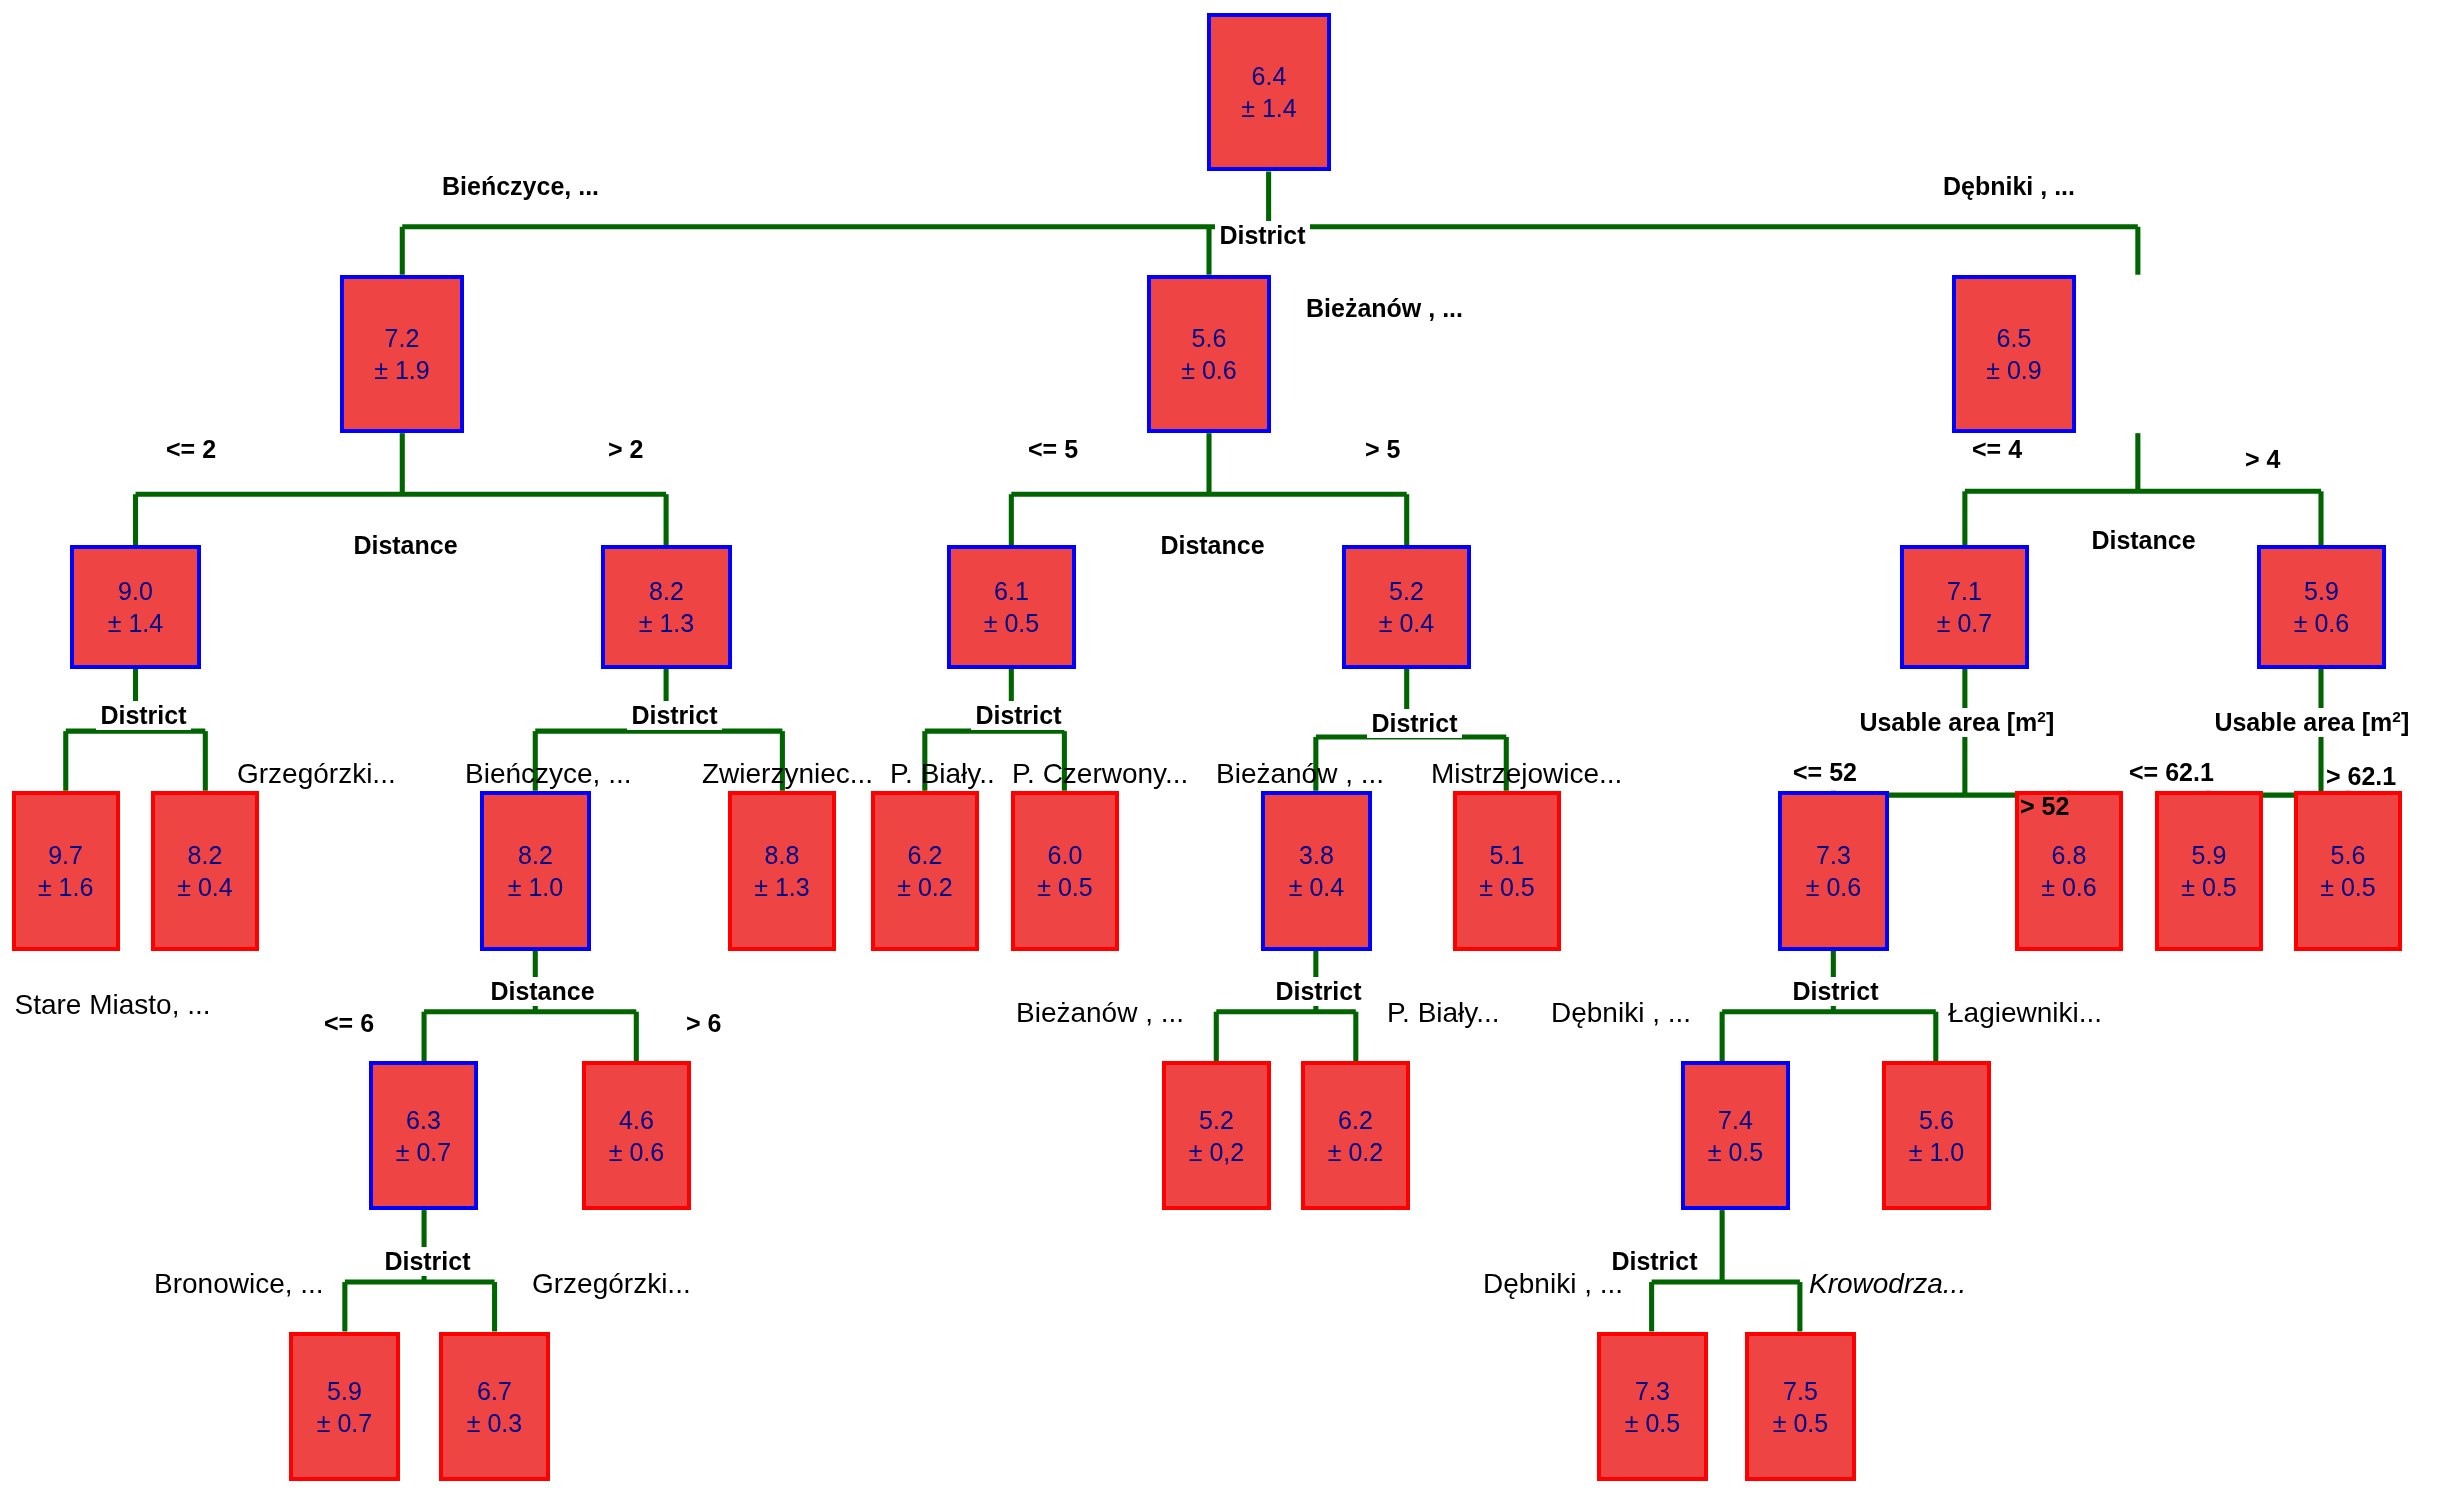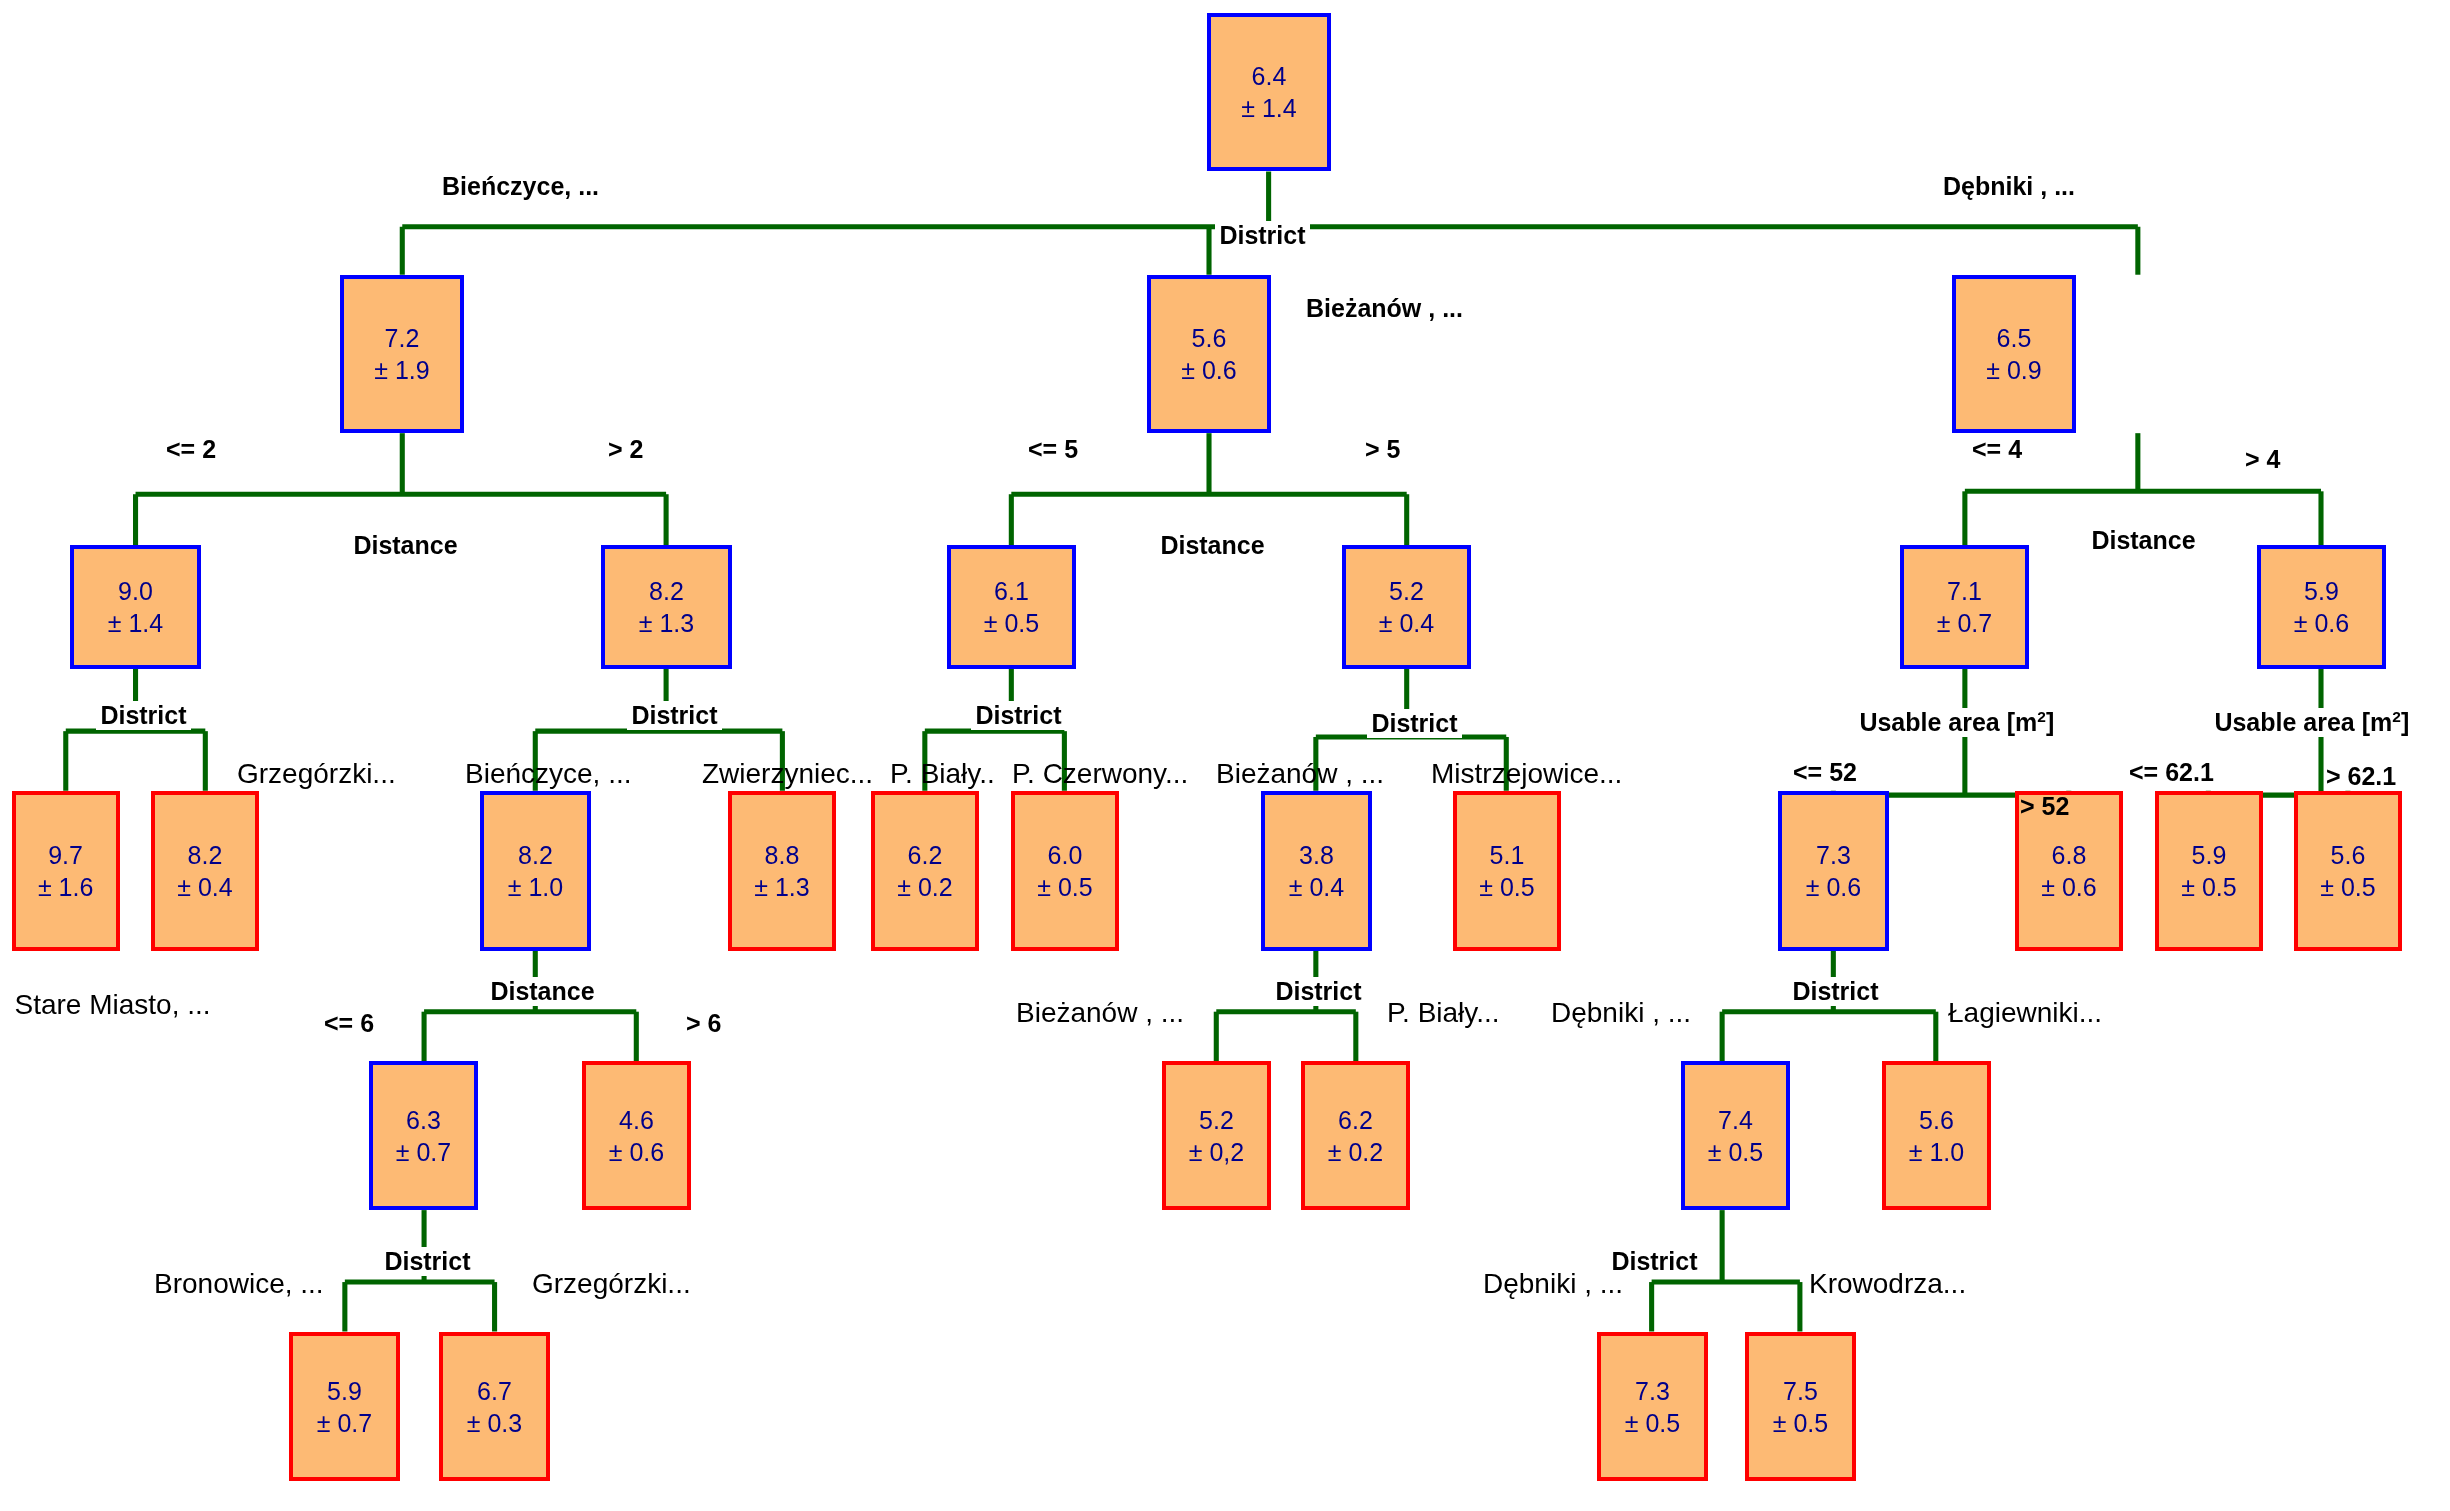--- a/index.html
+++ b/index.html
@@ -18,21 +18,21 @@
   #edges {
     position: absolute;
     left: 0; top: 0;
     width: 2450px;
     height: 1511px;
     pointer-events: none;
   }
   .node {
     position: absolute;
     box-sizing: border-box;
-    background: #fdba74;
+    background: #ef4444;
     display: flex;
     flex-direction: column;
     align-items: center;
     justify-content: center;
     line-height: 1.28;
     color: #00008b;
     font-size: 25px;
     z-index: 3;
   }
   .node.internal { border: 4.4px solid #0000ff; }
@@ -300,16 +300,16 @@
       <div class="edge-label bold" style="left: 2326px; top: 762px;">&gt; 62.1</div>
       <div class="edge-label bold" style="left: 324px; top: 1009px;">&lt;= 6</div>
       <div class="edge-label bold" style="left: 686px; top: 1009px;">&gt; 6</div>
       <div class="edge-label" style="left: 1016px; top: 997px;">Bieżanów , ...</div>
       <div class="edge-label" style="left: 1387px; top: 997px;">P. Biały...</div>
       <div class="edge-label" style="left: 1551px; top: 997px;">Dębniki , ...</div>
       <div class="edge-label" style="left: 1948px; top: 997px;">Łagiewniki...</div>
       <div class="edge-label" style="left: 154px; top: 1268px;">Bronowice, ...</div>
       <div class="edge-label" style="left: 532px; top: 1268px;">Grzegórzki...</div>
       <div class="edge-label" style="left: 1483px; top: 1268px;">Dębniki , ...</div>
-      <div class="edge-label" style="left: 1809px; top: 1268px;">Krowodrza...</div>
+      <div class="edge-label" style="left: 1809px; top: 1268px; font-style: italic;">Krowodrza...</div>
     </div>
 </div>
 
 
 </body></html>

